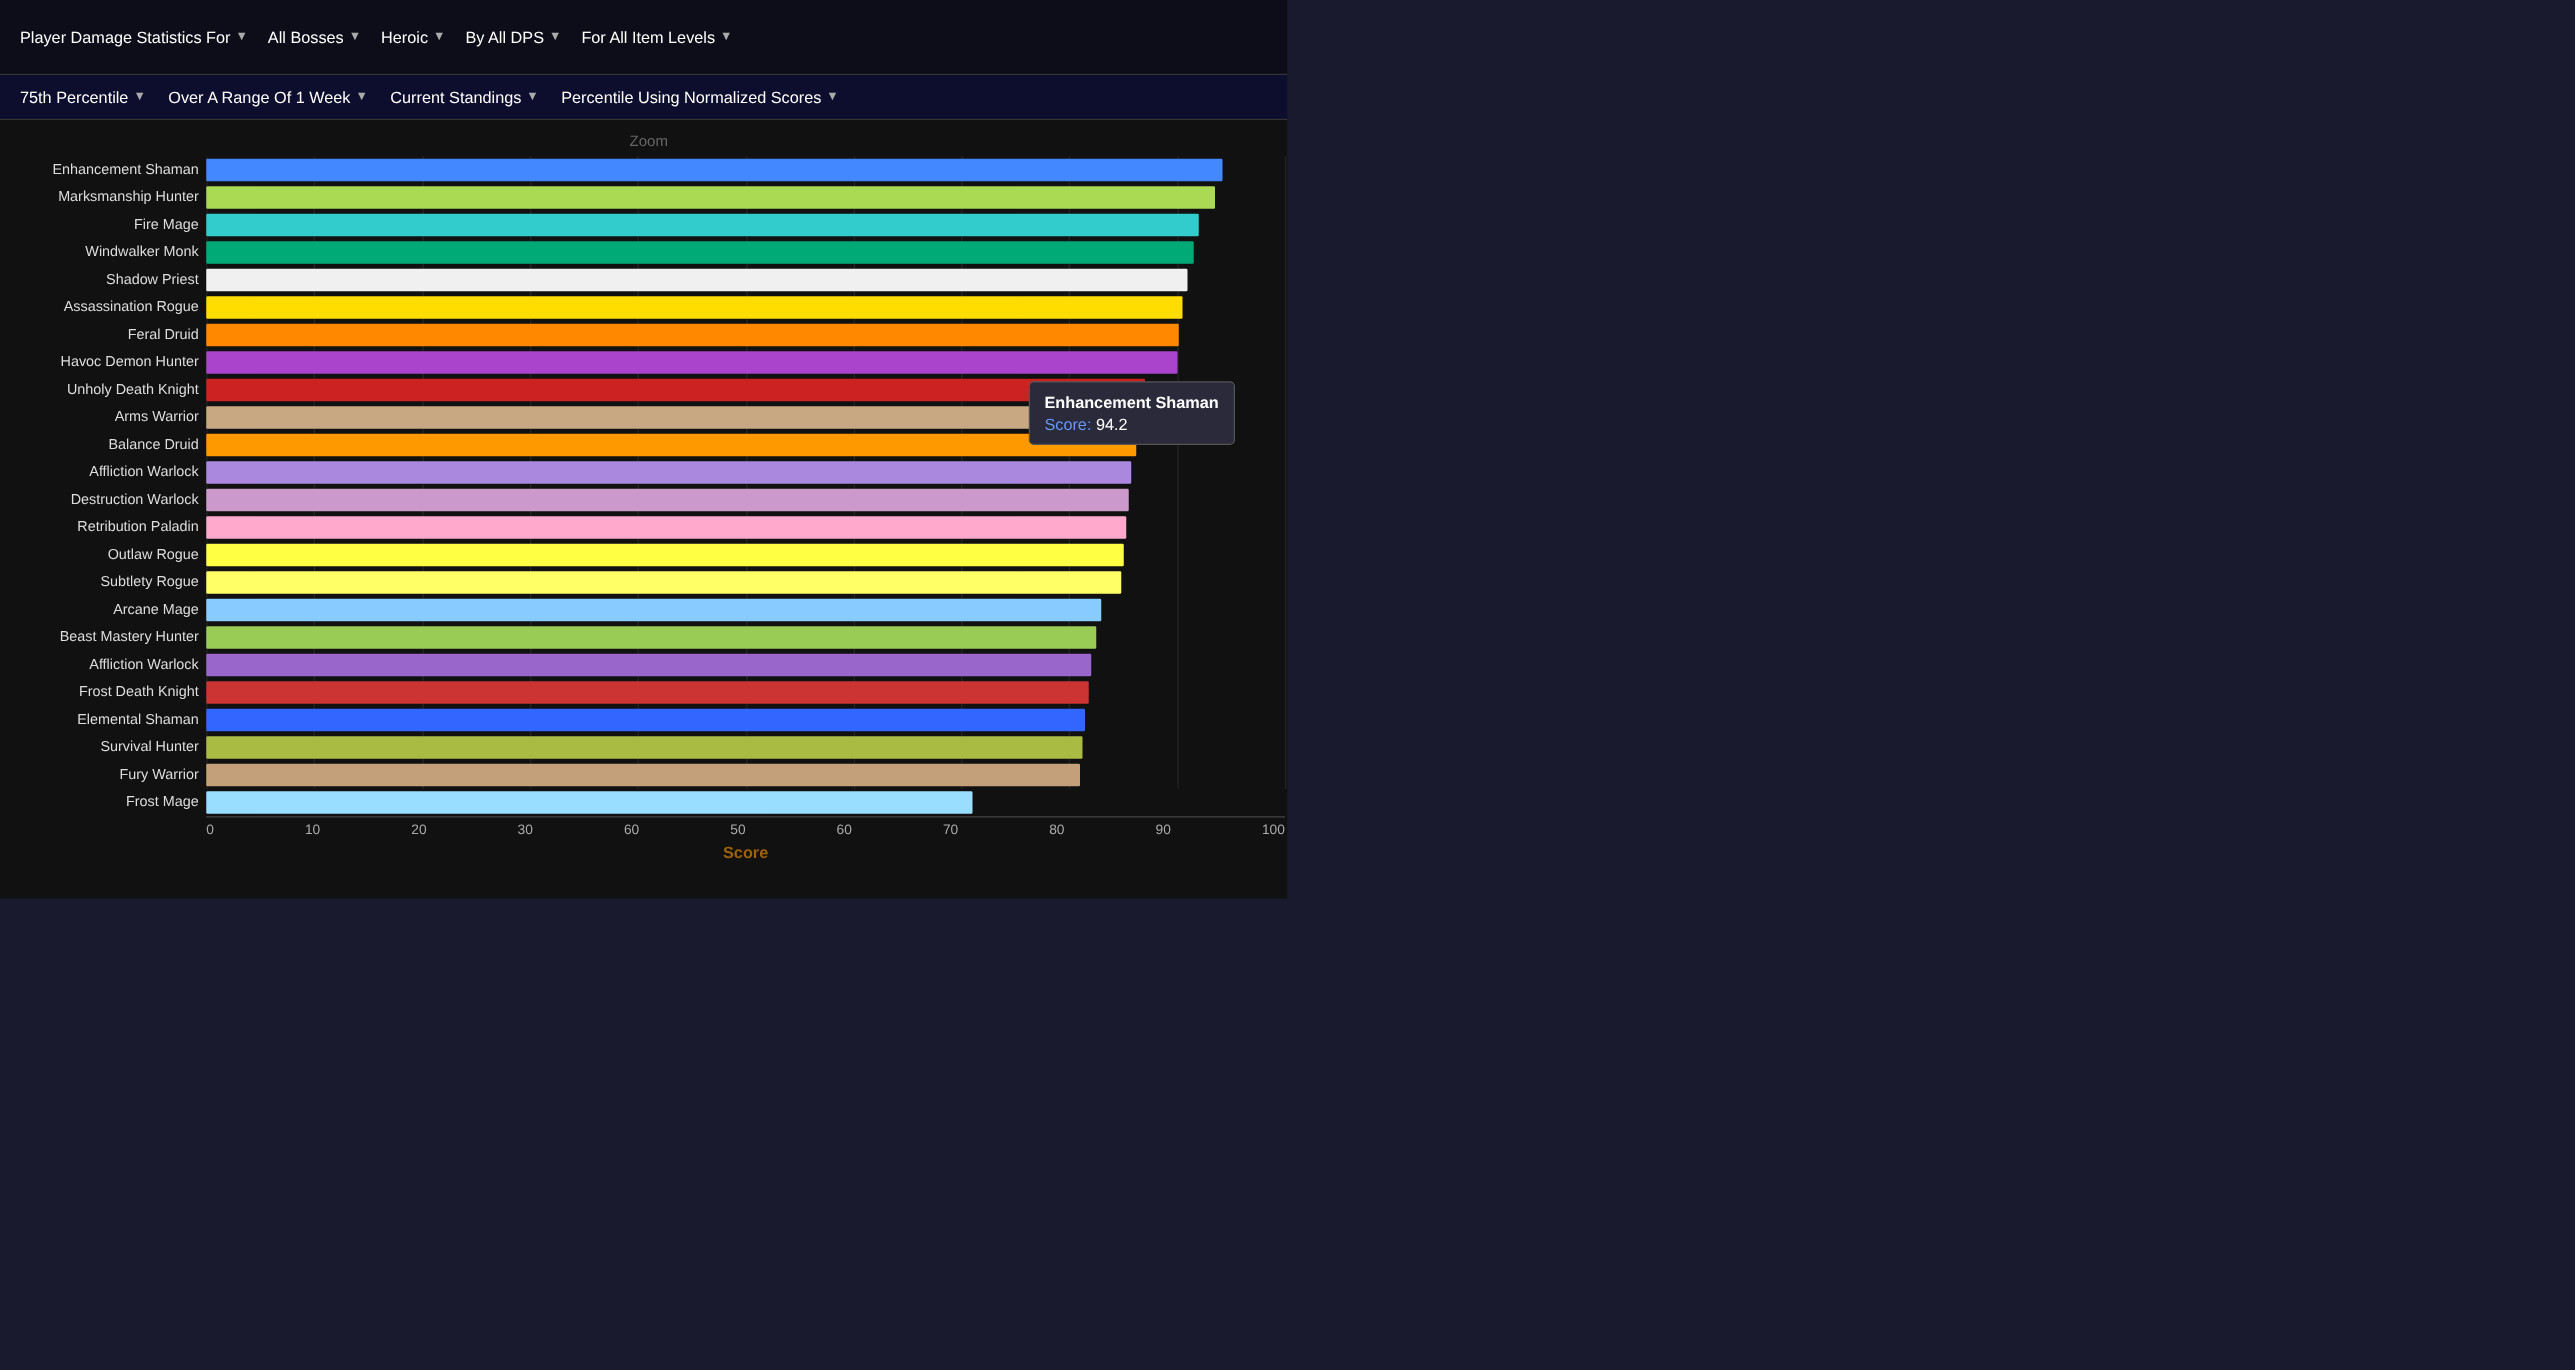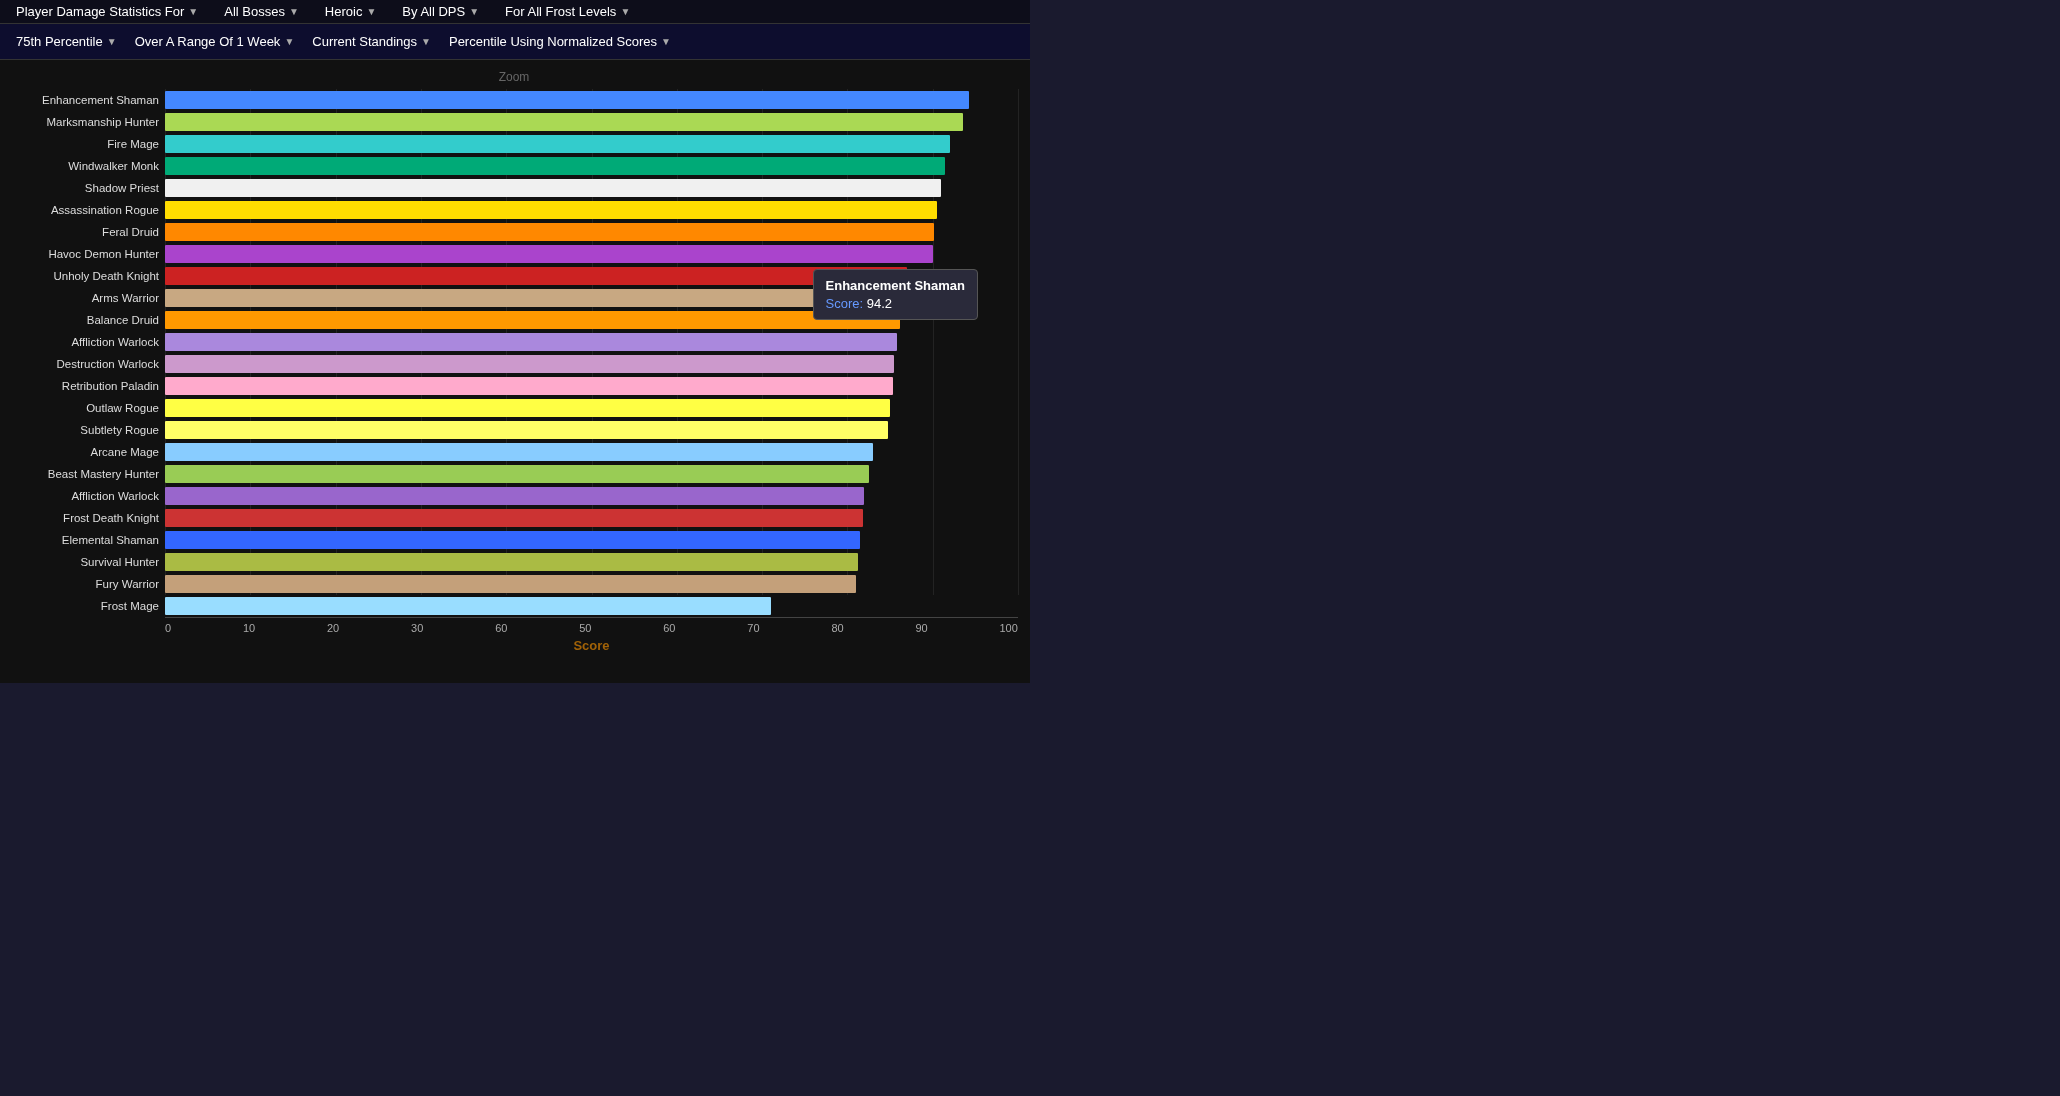--- a/index.html
+++ b/index.html
@@ -9,22 +9,22 @@
       color: #fff;
       width: 1030px;
       min-height: 548px;
       overflow: hidden;
     }
 
     .top-bar {
       background: #0d0d1a;
       display: flex;
       align-items: center;
-      padding: 0 10px;
-      gap: 14px;
+      padding: 18px 10px;
+      gap: 4px;
       border-bottom: 1px solid #333;
     }
 
     .second-bar {
       background: #0d0d2e;
       display: flex;
       align-items: center;
       padding: 6px 10px;
       gap: 6px;
       border-bottom: 1px solid #333;
@@ -43,21 +43,21 @@
       white-space: nowrap;
     }
 
     .arrow {
       font-size: 10px;
       color: #aaa;
     }
 
     .chart-container {
       background: #111;
-      padding: 10px 12px 30px 10px;
+      padding: 10px 2px 30px 10px;
       position: relative;
     }
 
     .zoom-label {
       text-align: center;
       color: #666;
       font-size: 12px;
       margin-bottom: 5px;
     }
 
@@ -181,21 +181,21 @@
     </button>
     <button class="dropdown-btn">
       <span>Heroic</span> 
       <span class="arrow">▼</span>
     </button>
     <button class="dropdown-btn">
       <span>By All DPS</span> 
       <span class="arrow">▼</span>
     </button>
     <button class="dropdown-btn">
-      <span>For All Frost Levels</span> 
+      <span>For All Item Levels</span> 
       <span class="arrow">▼</span>
     </button>
   </div>
 
 <div class="second-bar">
 <button class="dropdown-btn">
       <span>75th Percentile</span> 
       <span class="arrow">▼</span>
     </button>
     <button class="dropdown-btn">

